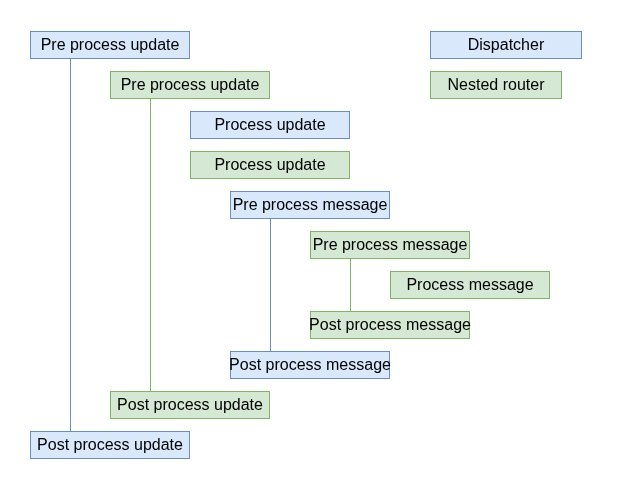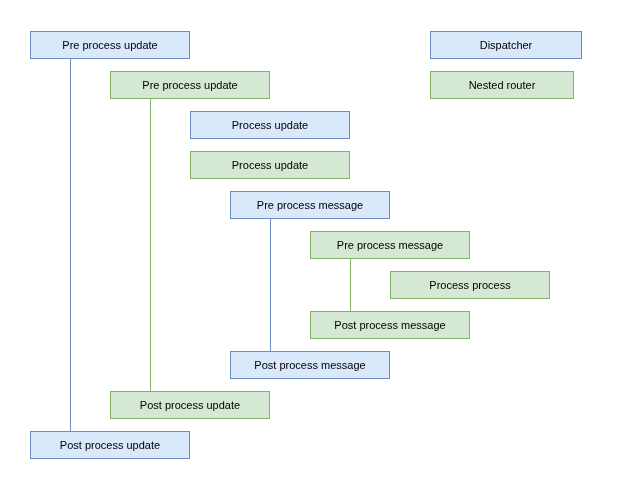--- a/index.html
+++ b/index.html
@@ -18,21 +18,21 @@
     height: 491px;
     background: #ffffff;
     overflow: hidden;
   }
   .node {
     position: absolute;
     box-sizing: border-box;
     display: flex;
     align-items: center;
     justify-content: center;
-    font-size: 11px;
+    font-size: 16px;
     line-height: 1.1;
     color: #000000;
     text-align: center;
     border-style: solid;
     border-width: 1px;
     white-space: nowrap;
     z-index: 2;
   }
   .node.blue {
     background: #dae8fc;
@@ -74,37 +74,37 @@
       <div class="node green" style="left: 190px; top: 151px; width: 160px; height: 28px;">
         <span>Process update</span>
       </div>
       <div class="node blue" style="left: 230px; top: 191px; width: 160px; height: 28px;">
         <span>Pre process message</span>
       </div>
       <div class="node green" style="left: 310px; top: 231px; width: 160px; height: 28px;">
         <span>Pre process message</span>
       </div>
       <div class="node green" style="left: 390px; top: 271px; width: 160px; height: 28px;">
-        <span>Process process</span>
+        <span>Process message</span>
       </div>
       <div class="node green" style="left: 310px; top: 311px; width: 160px; height: 28px;">
         <span>Post process message</span>
       </div>
       <div class="node blue" style="left: 230px; top: 351px; width: 160px; height: 28px;">
         <span>Post process message</span>
       </div>
       <div class="node green" style="left: 110px; top: 391px; width: 160px; height: 28px;">
         <span>Post process update</span>
       </div>
       <div class="node blue" style="left: 30px; top: 431px; width: 160px; height: 28px;">
         <span>Post process update</span>
       </div>
     </div>
   <div id="legend-layer">
       <div class="node blue" style="left: 430px; top: 31px; width: 152px; height: 28px;">
         <span>Dispatcher</span>
       </div>
-      <div class="node green" style="left: 430px; top: 71px; width: 144px; height: 28px;">
+      <div class="node green" style="left: 430px; top: 71px; width: 132px; height: 28px;">
         <span>Nested router</span>
       </div>
     </div>
 
 </div>
 
 </body></html>

